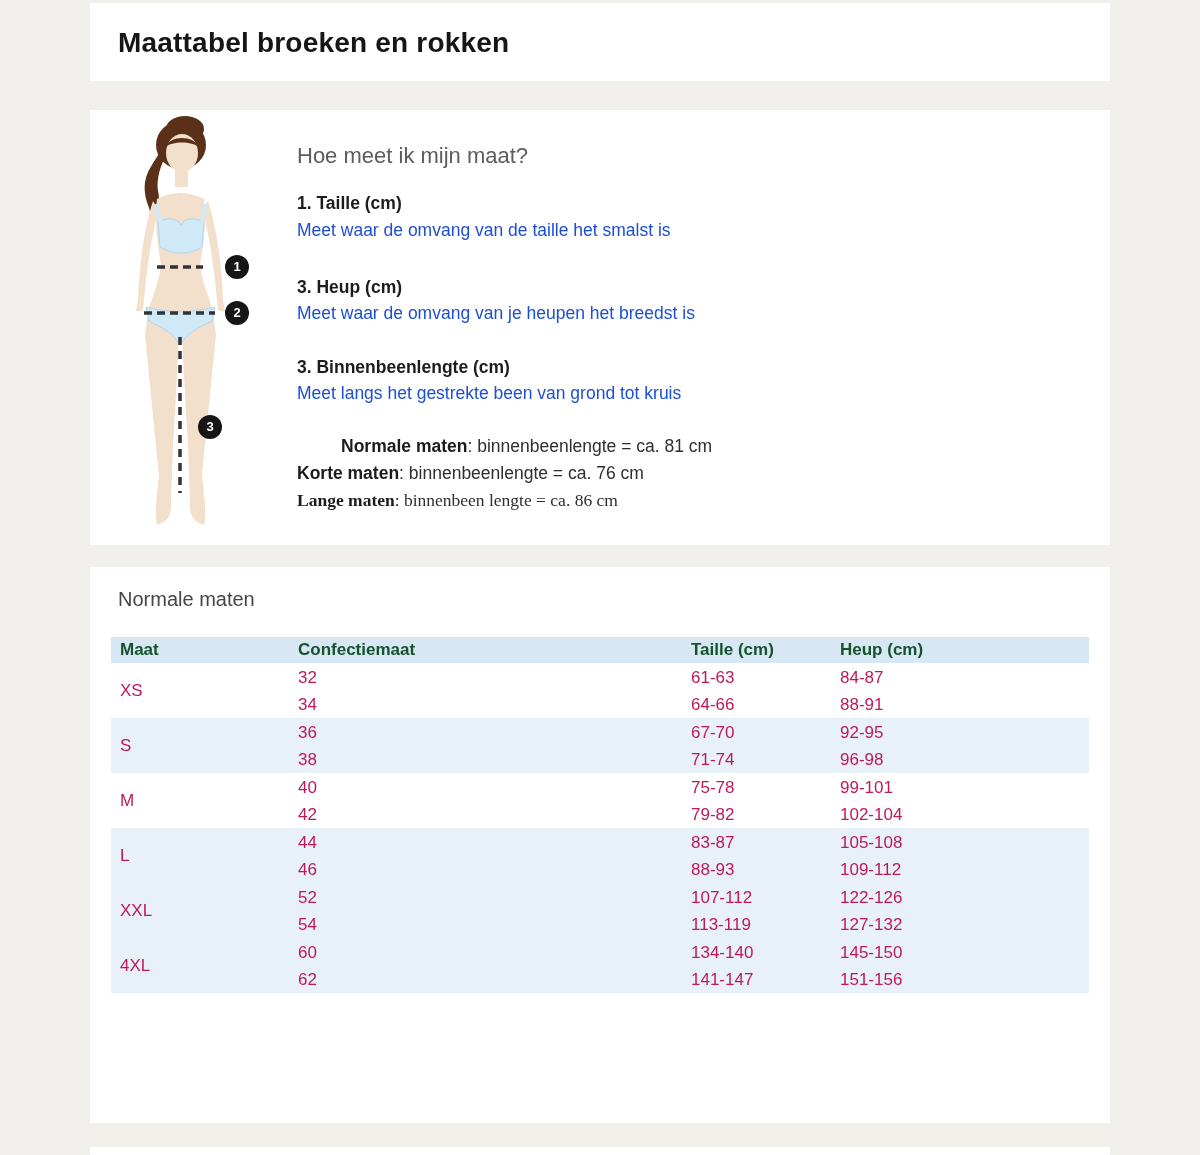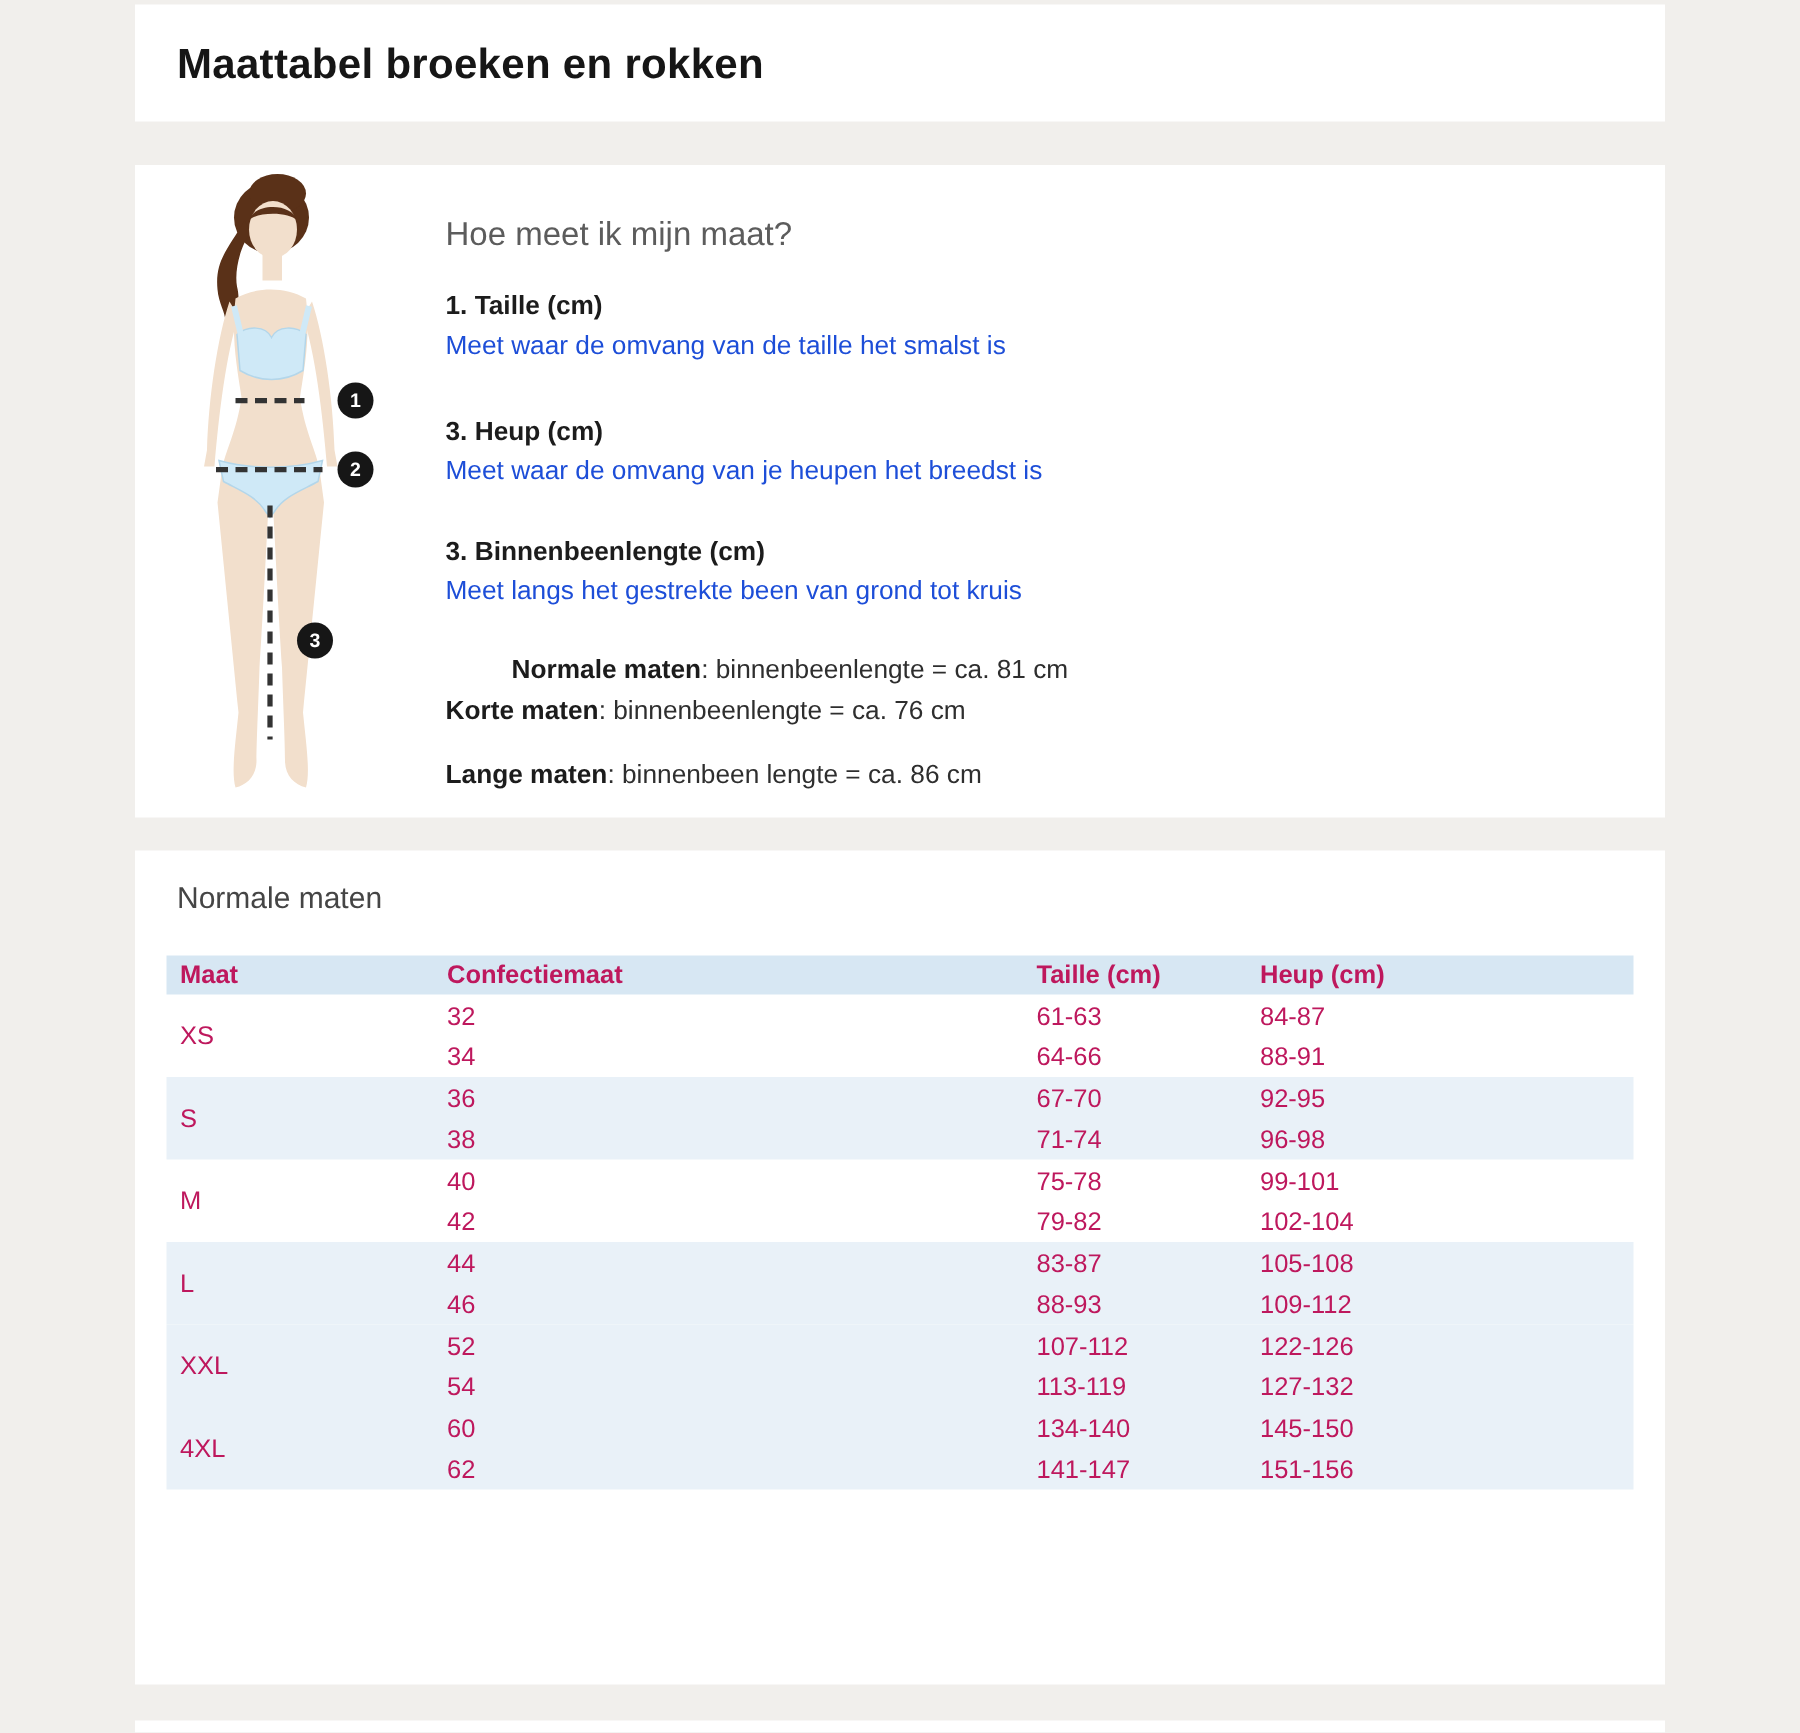--- a/index.html
+++ b/index.html
@@ -37,31 +37,31 @@
     position:absolute;left:0;top:33px;
     font-size:22px;color:#5c5c5c;
   }
   .step-title{position:absolute;left:0;font-size:17.5px;font-weight:bold;color:#1c1c1c;}
   .step-body{position:absolute;left:0;font-size:17.5px;color:#1d4ed8;}
   #step1-t{top:83px;}  #step1-b{top:110px;}
   #step2-t{top:167px;} #step2-b{top:193px;}
   #step3-t{top:247px;} #step3-b{top:273px;}
   .len-line{position:absolute;left:0;font-size:17.5px;color:#2e2e2e;}
   .len-line b{color:#1c1c1c;}
-  #len-0{top:326px;margin-left:44px;} #len-1{top:353px;} #len-2{top:396px;}
+  #len-0{top:326px;margin-left:44px;} #len-1{top:353px;} #len-2{top:380px;font-family:Liberation Serif, serif;}
 
   
   .section-title{
     position:absolute;left:28px;top:21px;
     font-size:20px;color:#454545;
   }
   .sizetable{position:absolute;left:21px;top:70px;width:978px;}
   .thead{
     position:relative;height:26px;background:#d7e7f3;
-    font-size:17px;font-weight:bold;color:#be185d;line-height:26px;
+    font-size:17px;font-weight:bold;color:#14532d;line-height:26px;
   }
   .thead span{position:absolute;top:0;}
   .group{position:relative;height:55px;font-size:17px;color:#be185d;}
   .group.alt{background:#e9f1f8;}
   .maat{position:absolute;left:9px;top:0;height:55px;line-height:55px;}
   .cell{position:absolute;height:27px;line-height:27px;}
   .col-m{left:9px;}
   .col-c{left:187px;}
   .col-t{left:544px;margin-left:36px;}
   .col-h{left:729px;}

